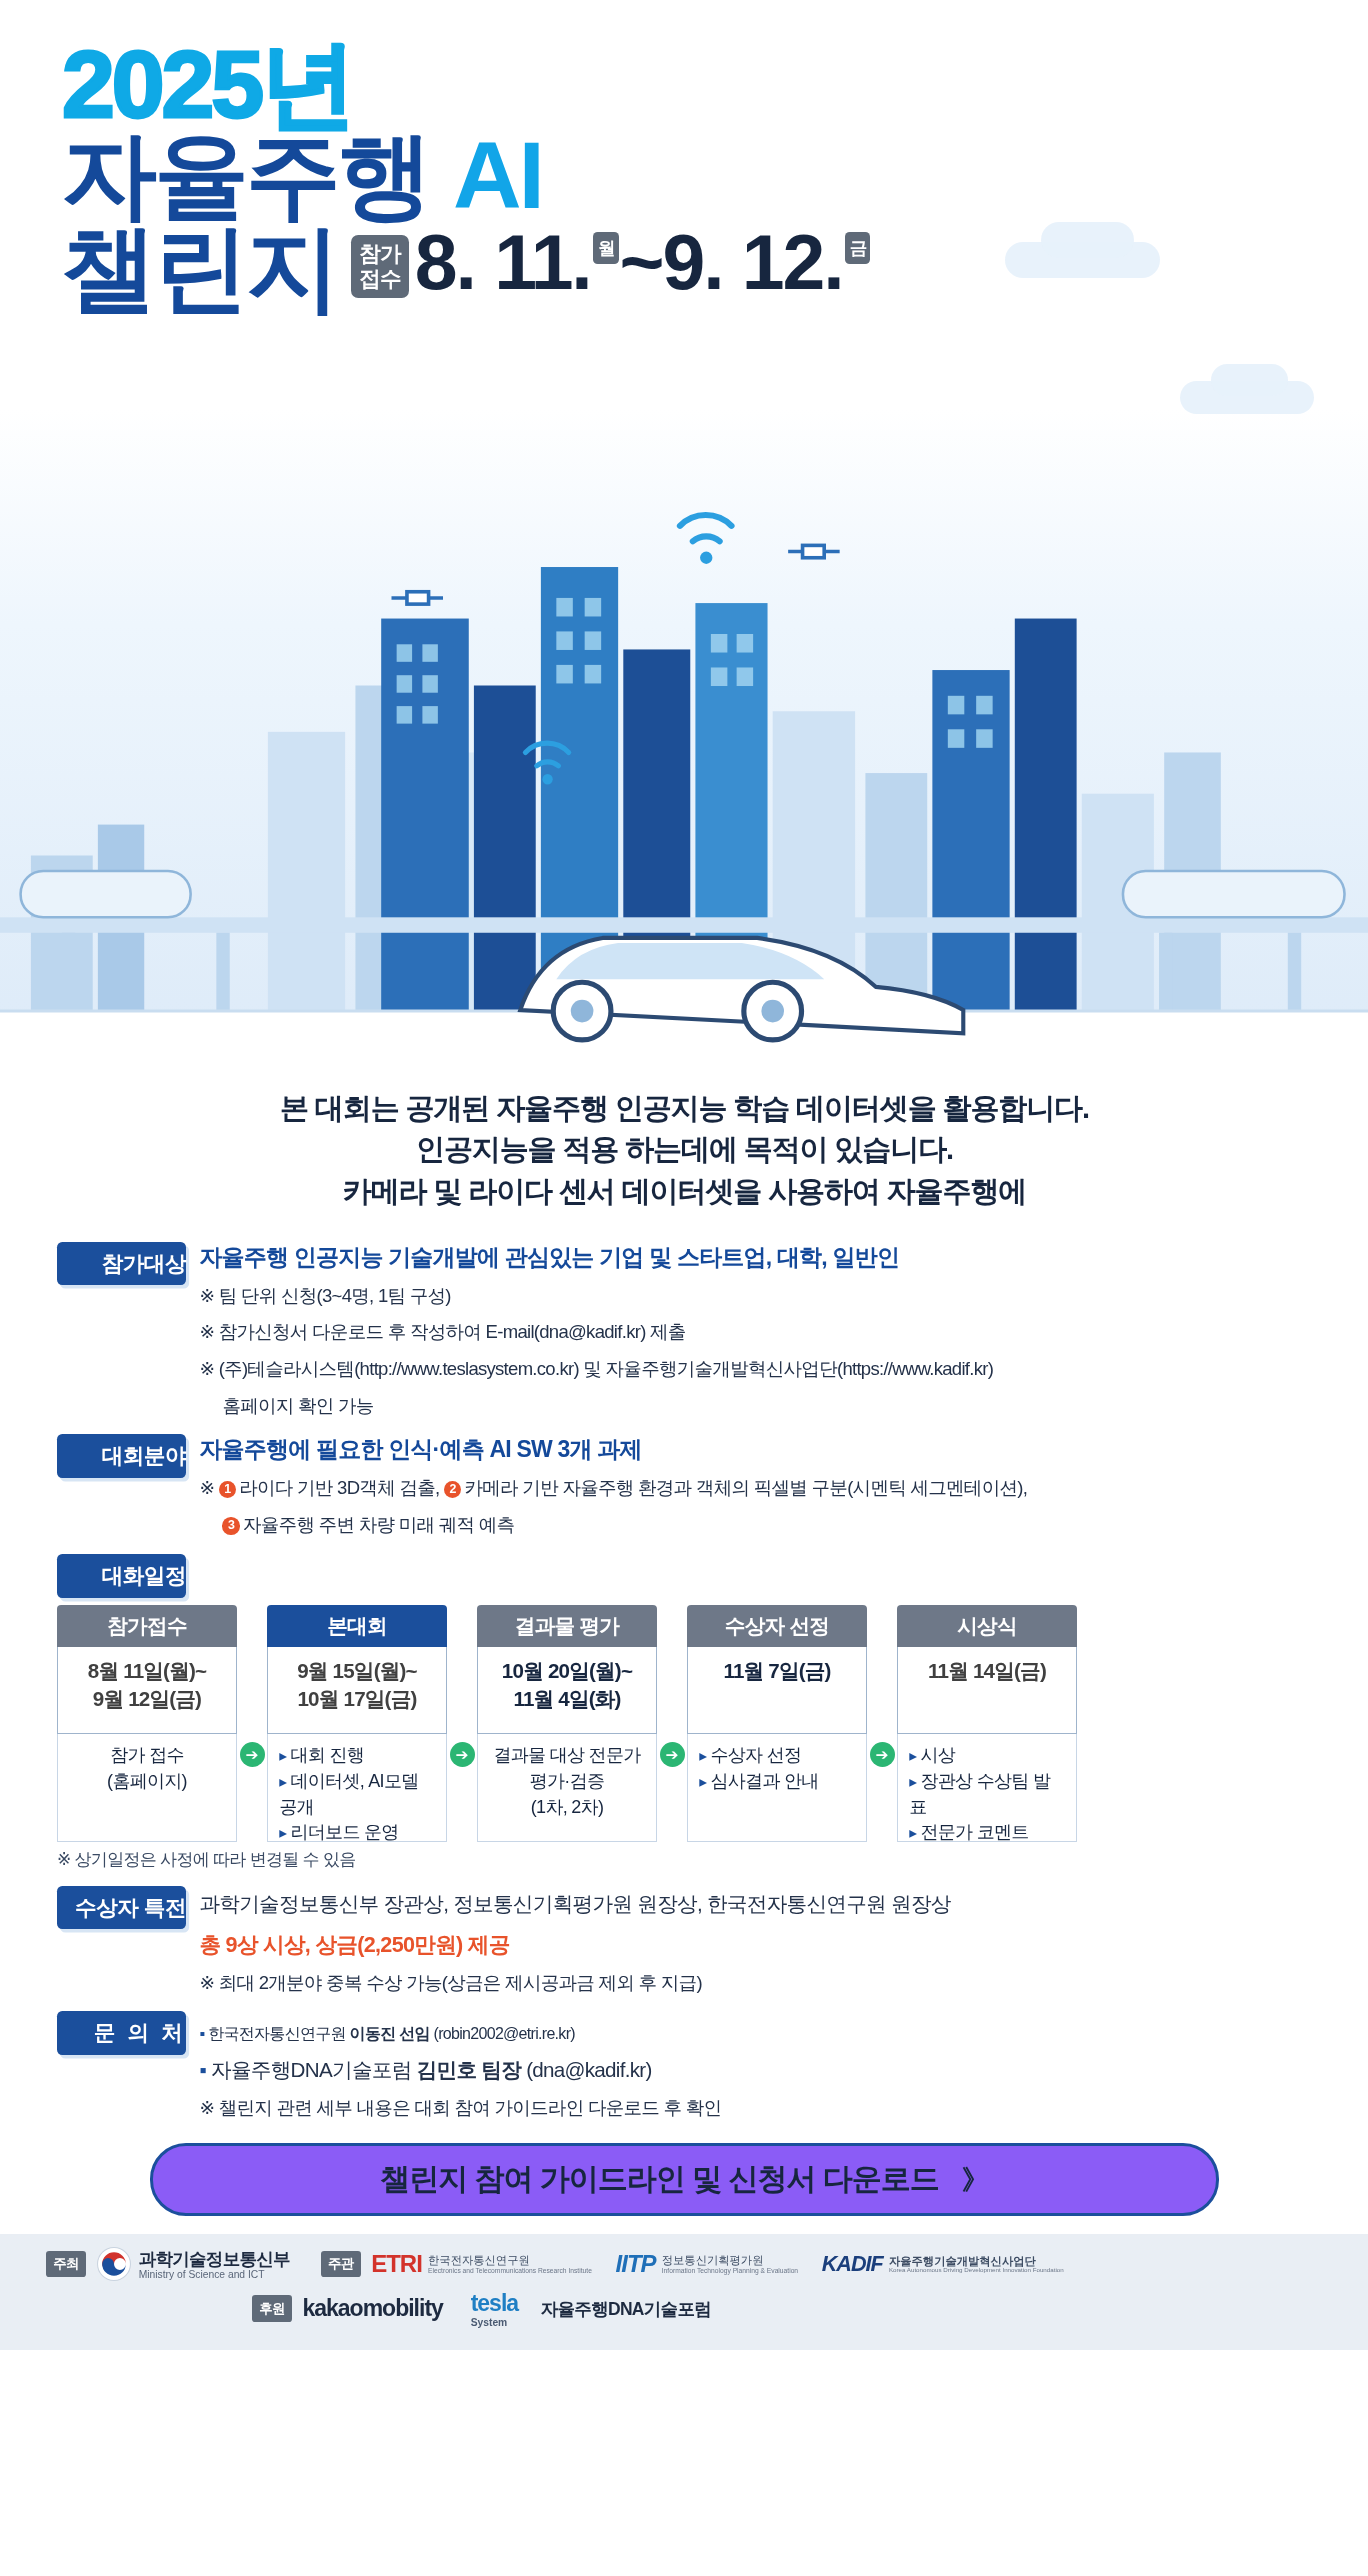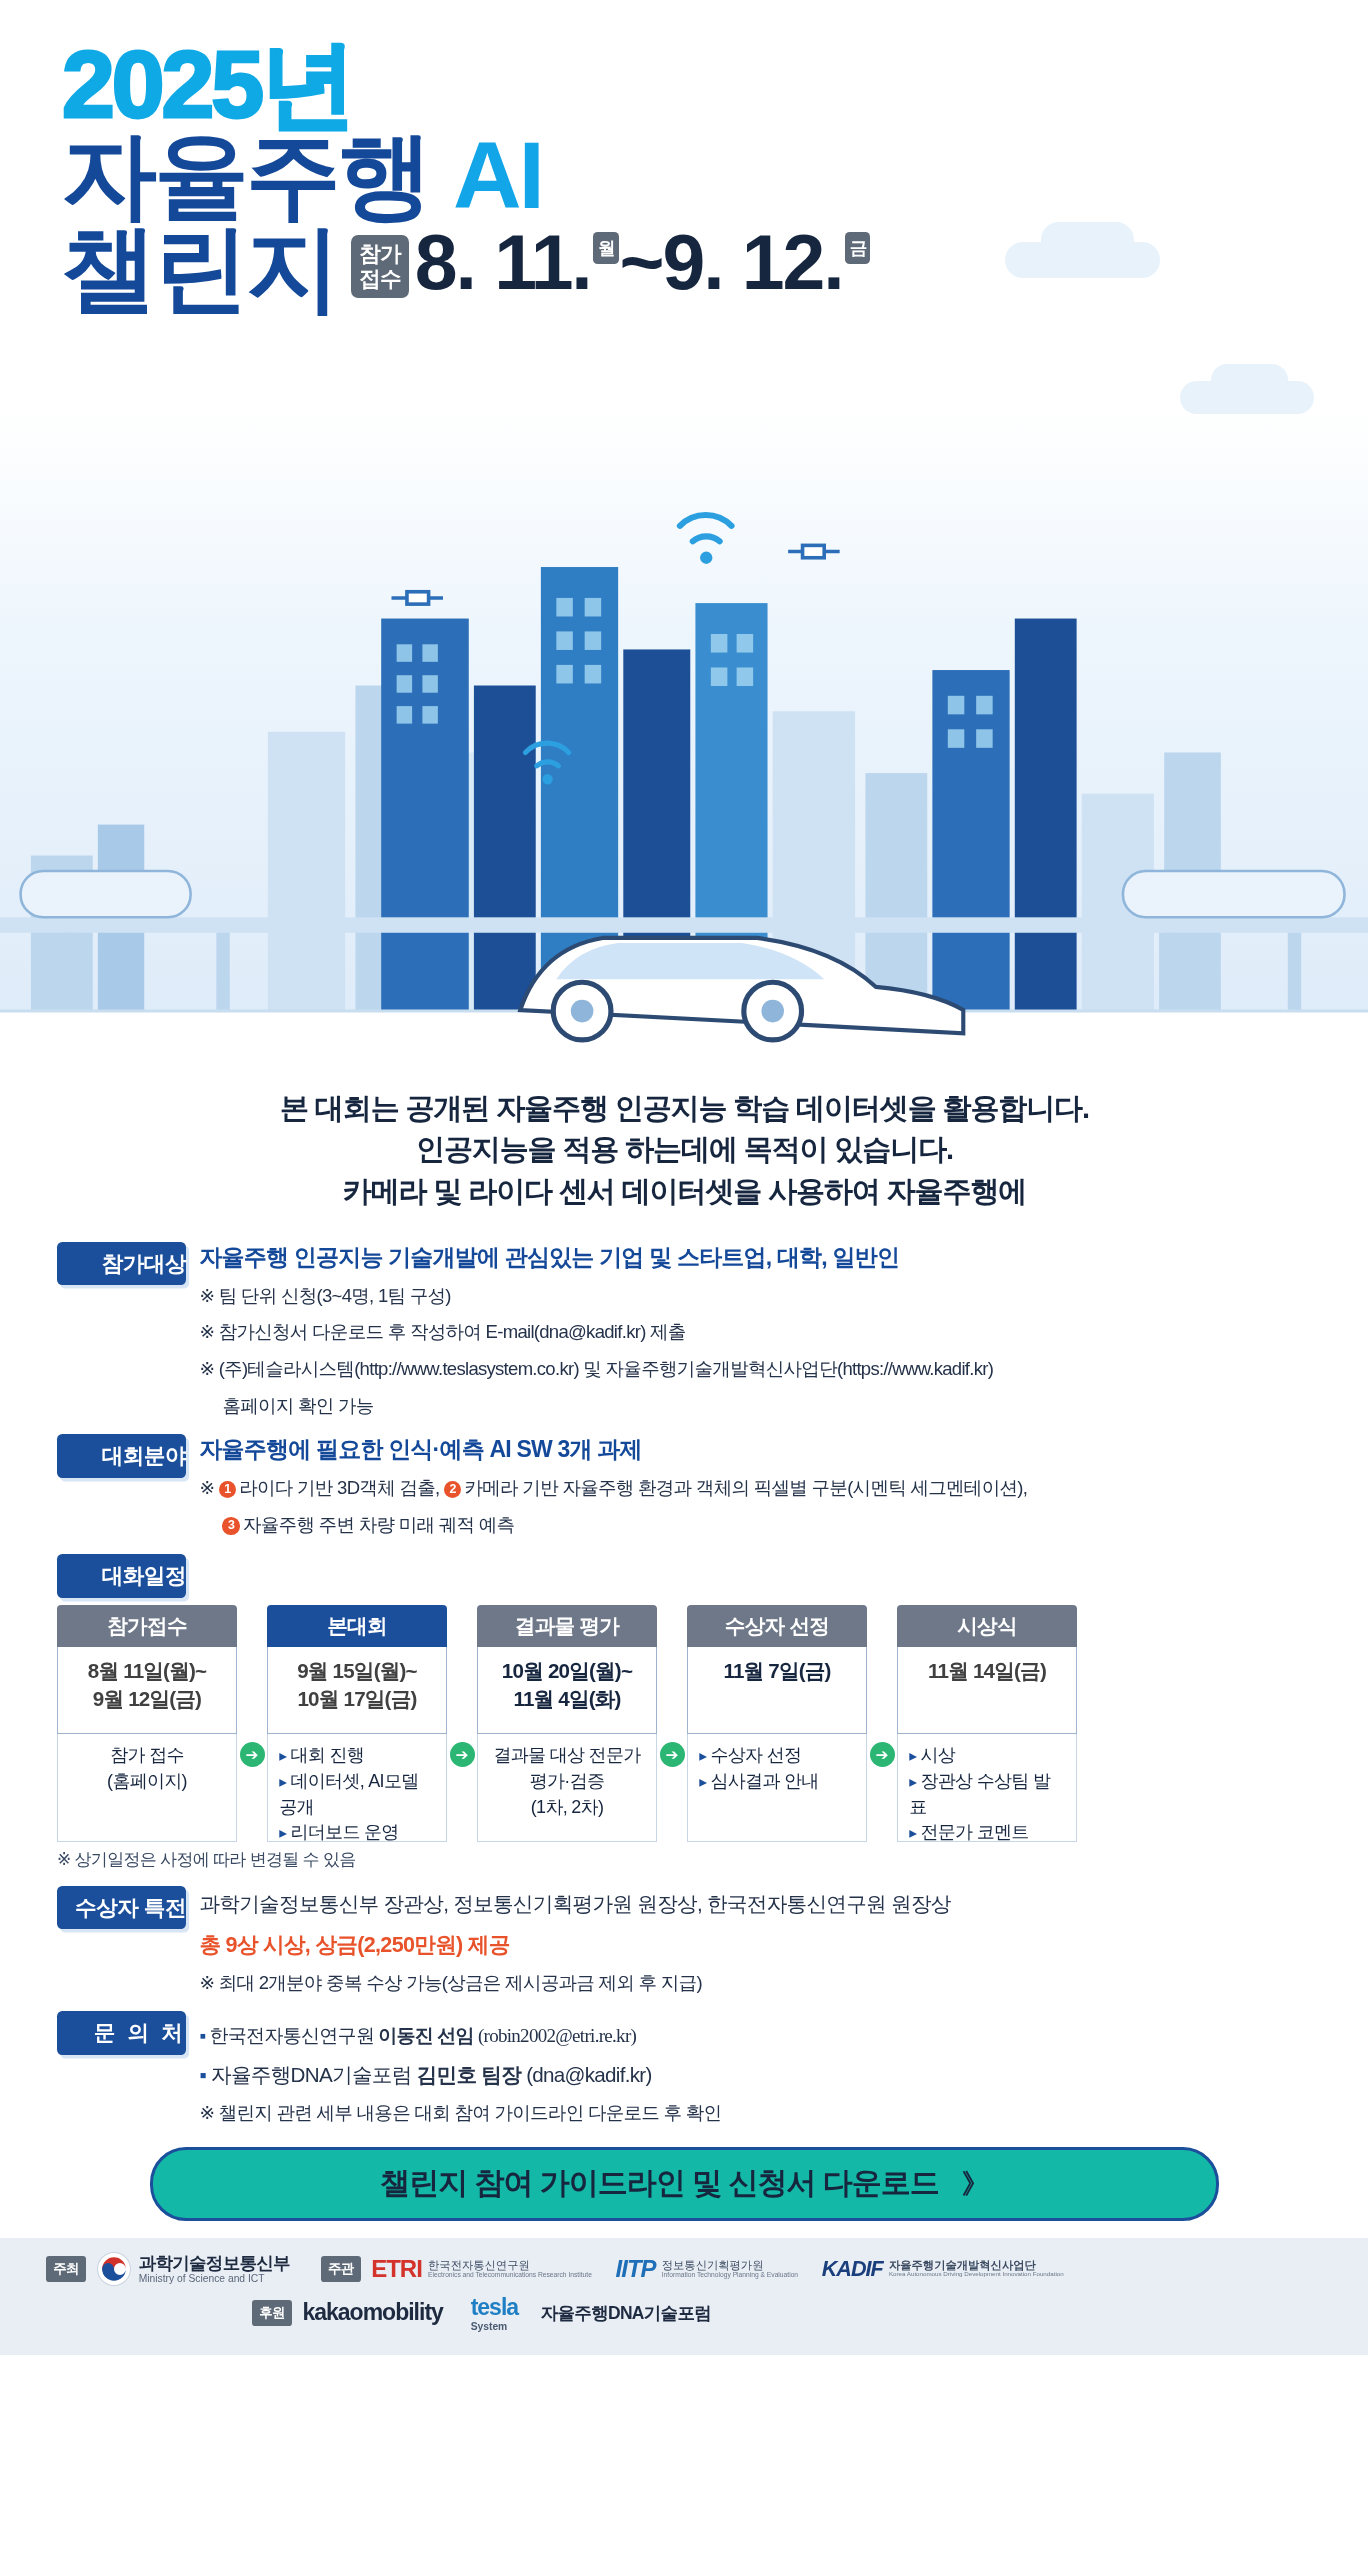--- a/index.html
+++ b/index.html
@@ -243,21 +243,21 @@
   .sched-note {
     font-size: 17px;
     color: #3a4a63;
     margin-top: 6.2px;
     letter-spacing: -0.7px;
   }
 
   
   .cta {
     margin: 20.6px 93px 0;
-    background: #14b8a6;
+    background: #8b5cf6;
     border: 3.1px solid #1b4f9c;
     border-radius: 36px;
     text-align: center;
     padding: 13.4px 0;
     display: flex;
     align-items: center;
     justify-content: center;
     gap: 23px;
   }
   .cta .label {
@@ -528,21 +528,21 @@
       <div class="rowbody">
         <div class="note" style="font-size:20.6px;margin-top:2.1px;">과학기술정보통신부 장관상, 정보통신기획평가원 원장상, 한국전자통신연구원 원장상</div>
         <div class="note" style="font-size:21.6px;font-weight:800;color:#e8532b;">총 9상 시상, 상금(2,250만원) 제공</div>
         <div class="note">※ 최대 2개분야 중복 수상 가능(상금은 제시공과금 제외 후 지급)</div>
       </div>
     </div>
 
     <div class="row">
       <div class="tag wide">문 의 처</div>
       <div class="rowbody">
-        <div class="note" style="font-size:19px;font-family:Liberation Serif, serif;">
+        <div class="note" style="font-size:16px;">
           <span style="color:#1b4f9c;">▪</span>
           <span>한국전자통신연구원</span>
           <b>이동진 선임</b>
           <span>(robin2002@etri.re.kr)</span>
         </div>
         <div class="note" style="font-size:20.6px;">
           <span style="color:#1b4f9c;">▪</span>
           <span>자율주행DNA기술포럼</span>
           <b>김민호 팀장</b>
           <span>(dna@kadif.kr)</span>

